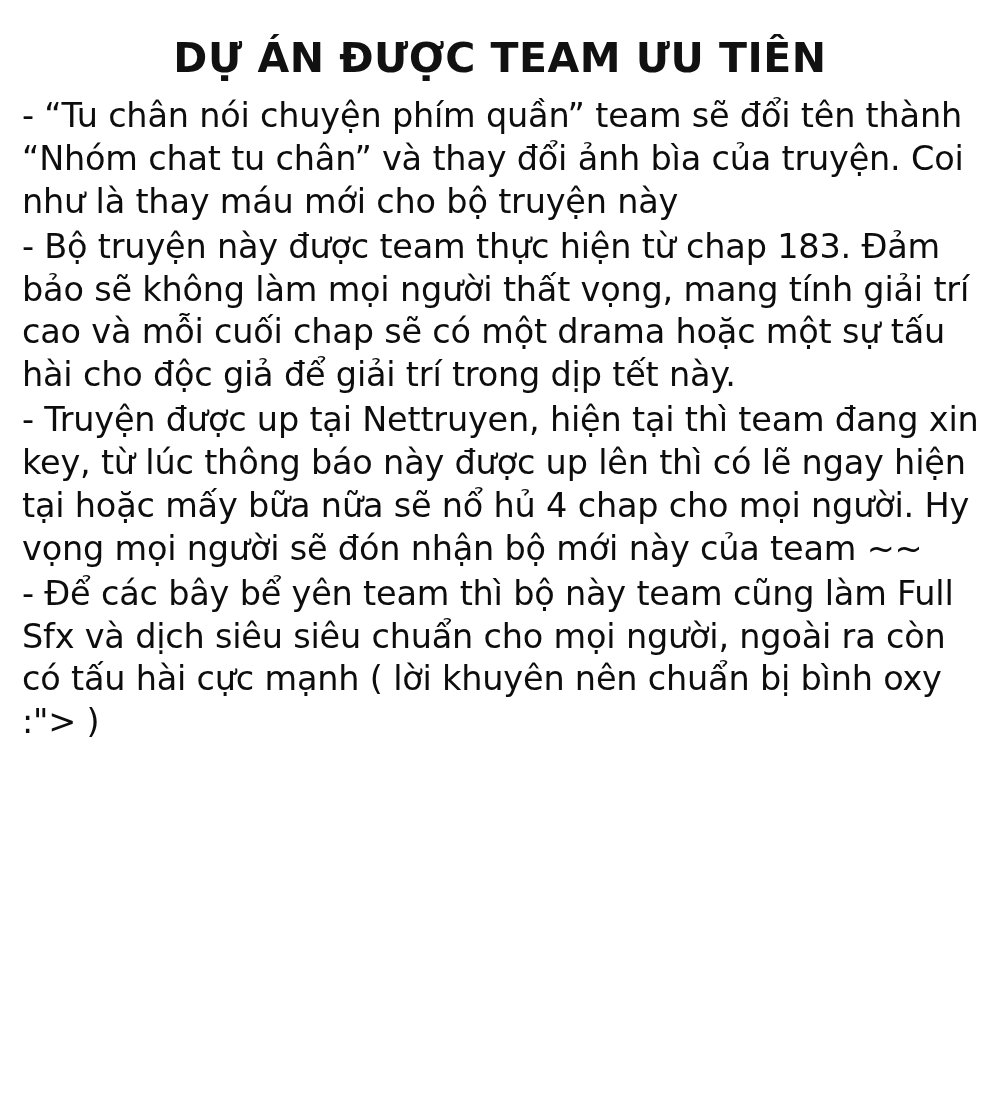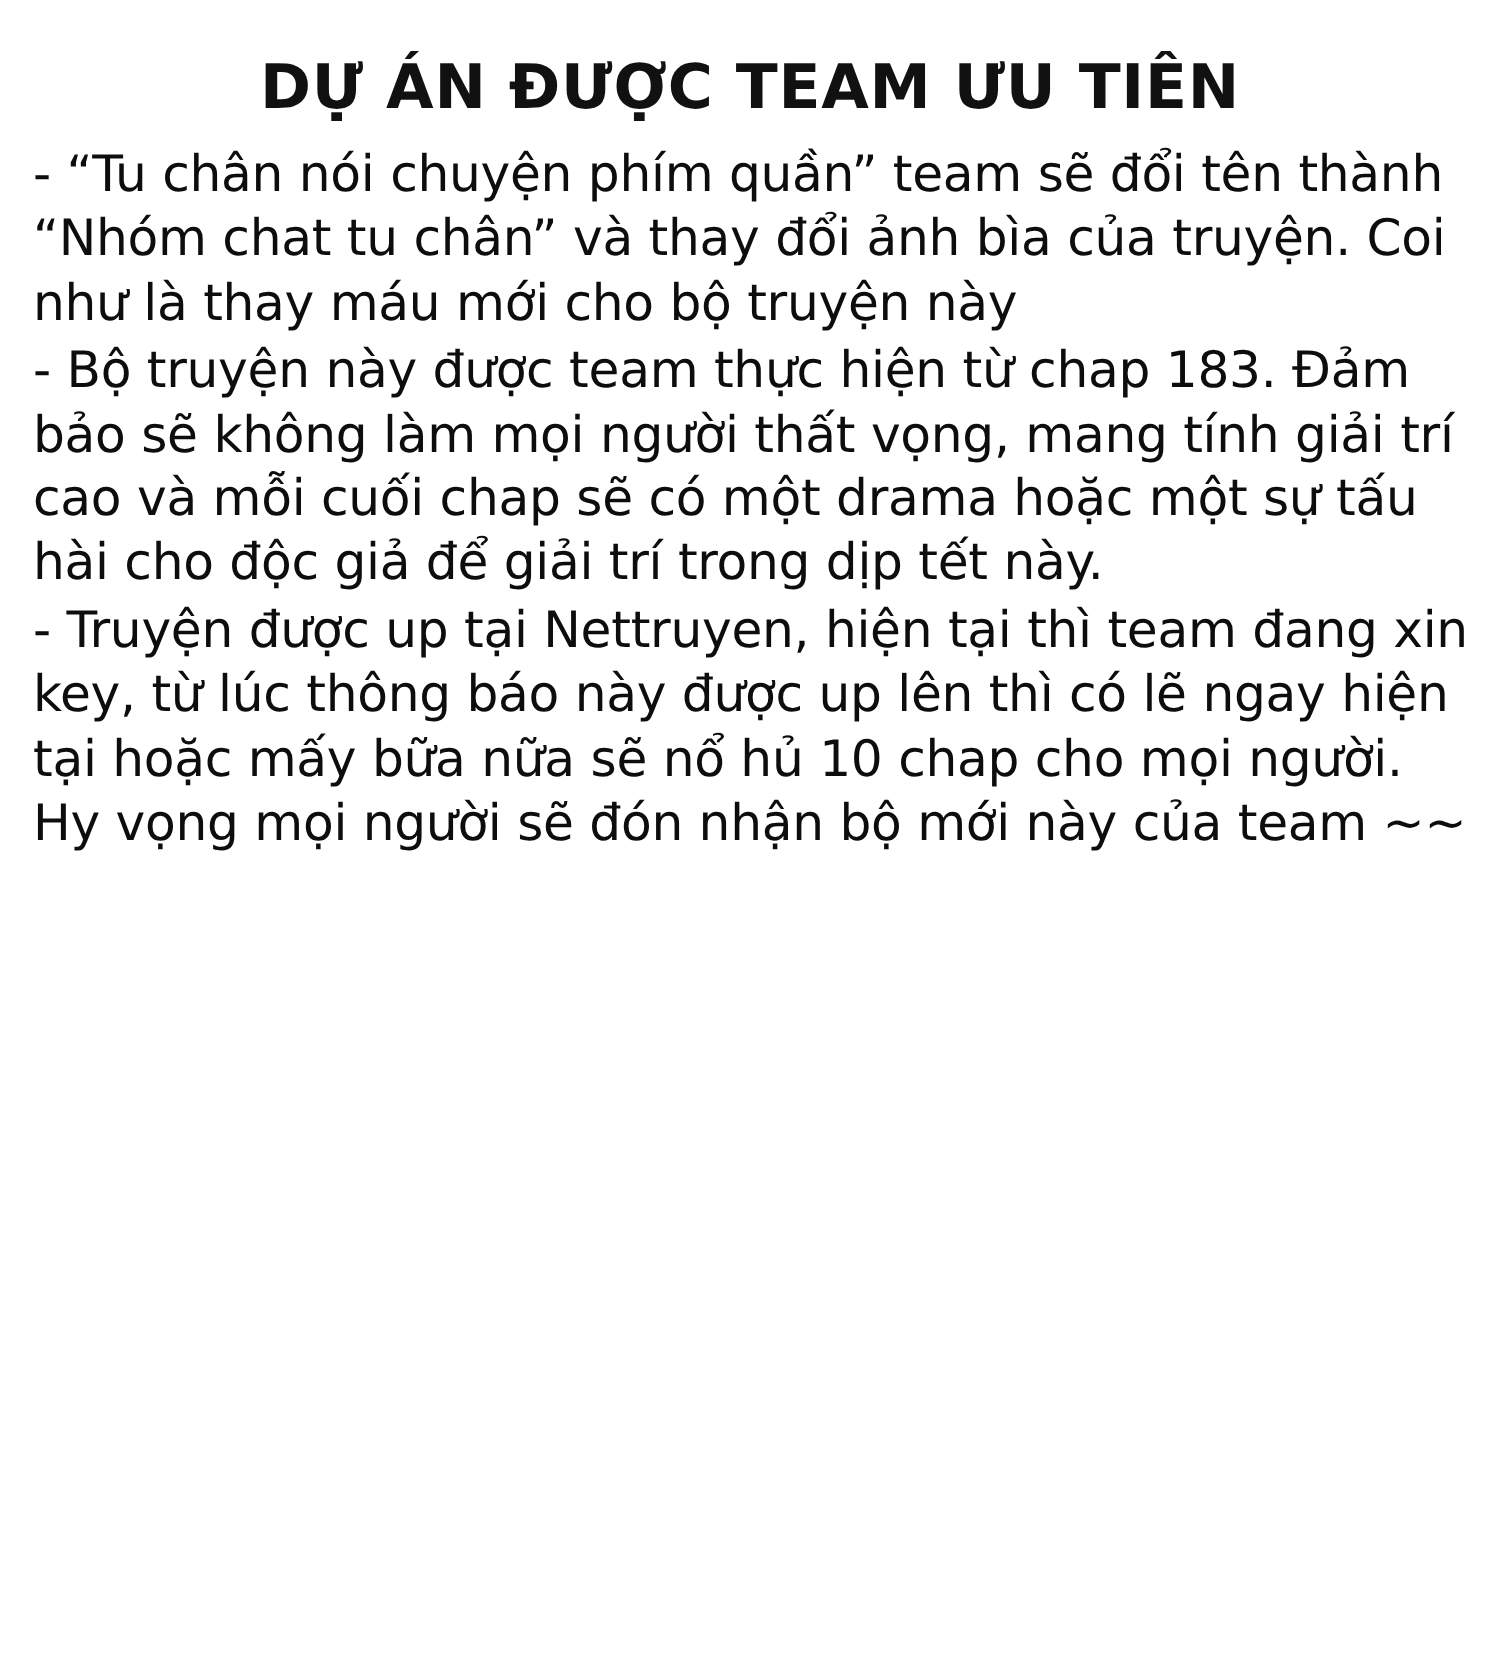--- a/index.html
+++ b/index.html
@@ -158,21 +158,22 @@
 </head>
 <body>
 
 <div class="page">
 
   <h1 class="title">DỰ ÁN ĐƯỢC TEAM ƯU TIÊN</h1>
 
   <div class="body-text">
     <p class="para">- “Tu chân nói chuyện phím quần” team sẽ đổi tên thành “Nhóm chat tu chân” và thay đổi ảnh bìa của truyện. Coi như là thay máu mới cho bộ truyện này</p>
     <p class="para">- Bộ truyện này được team thực hiện từ chap 183. Đảm bảo sẽ không làm mọi người thất vọng, mang tính giải trí cao và mỗi cuối chap sẽ có một drama hoặc một sự tấu hài cho độc giả để giải trí trong dịp tết này.</p>
-    <p class="para">- Truyện được up tại Nettruyen, hiện tại thì team đang xin key, từ lúc thông báo này được up lên thì có lẽ ngay hiện tại hoặc mấy bữa nữa sẽ nổ hủ 10 chap cho mọi người. Hy vọng mọi người sẽ đón nhận bộ mới này của team ~~</p>
+    <p class="para">- Truyện được up tại Nettruyen, hiện tại thì team đang xin key, từ lúc thông báo này được up lên thì có lẽ ngay hiện tại hoặc mấy bữa nữa sẽ nổ hủ 4 chap cho mọi người. Hy vọng mọi người sẽ đón nhận bộ mới này của team ~~</p>
+    <p class="para">- Để các bây bể yên team thì bộ này team cũng làm Full Sfx và dịch siêu siêu chuẩn cho mọi người, ngoài ra còn có tấu hài cực mạnh ( lời khuyên nên chuẩn bị bình oxy :"&gt; )</p>
   </div>
 
   <div class="artwork">
     <div class="art-bg-left"></div>
     <div class="art-bg-right"></div>
 
     <div class="lantern"></div>
     <div class="lantern-inner"></div>
     <div class="lantern-glow"></div>
 

